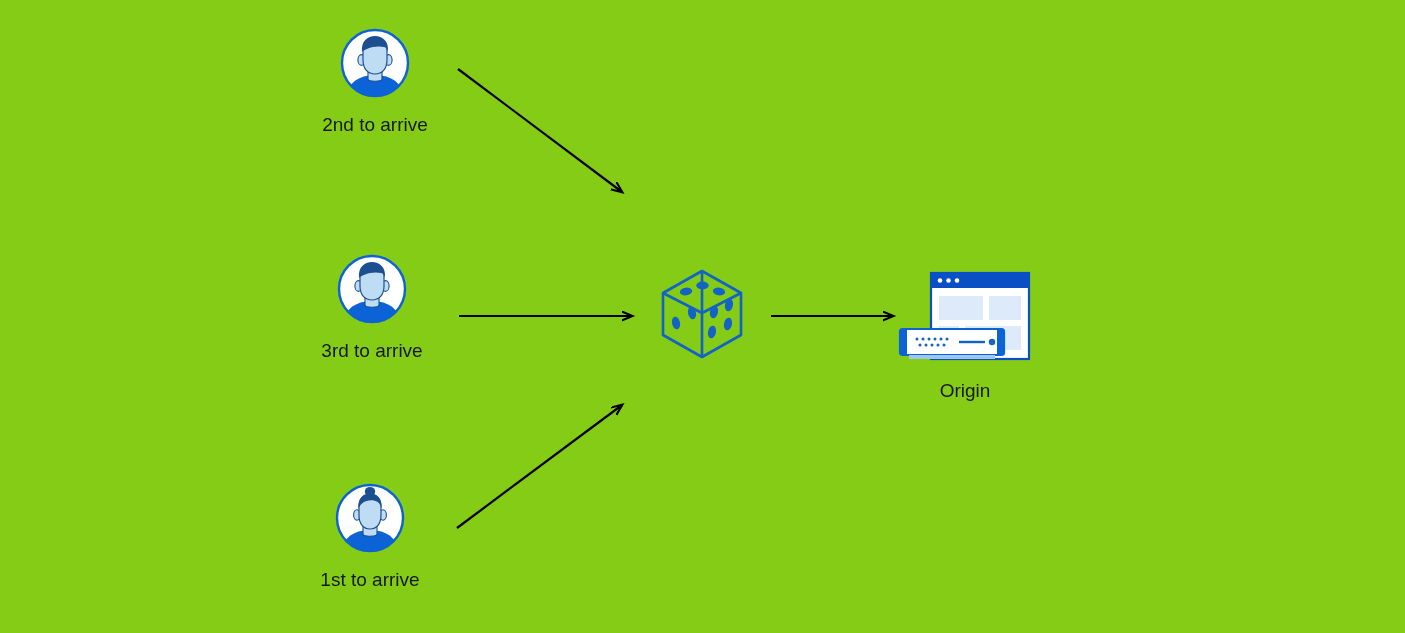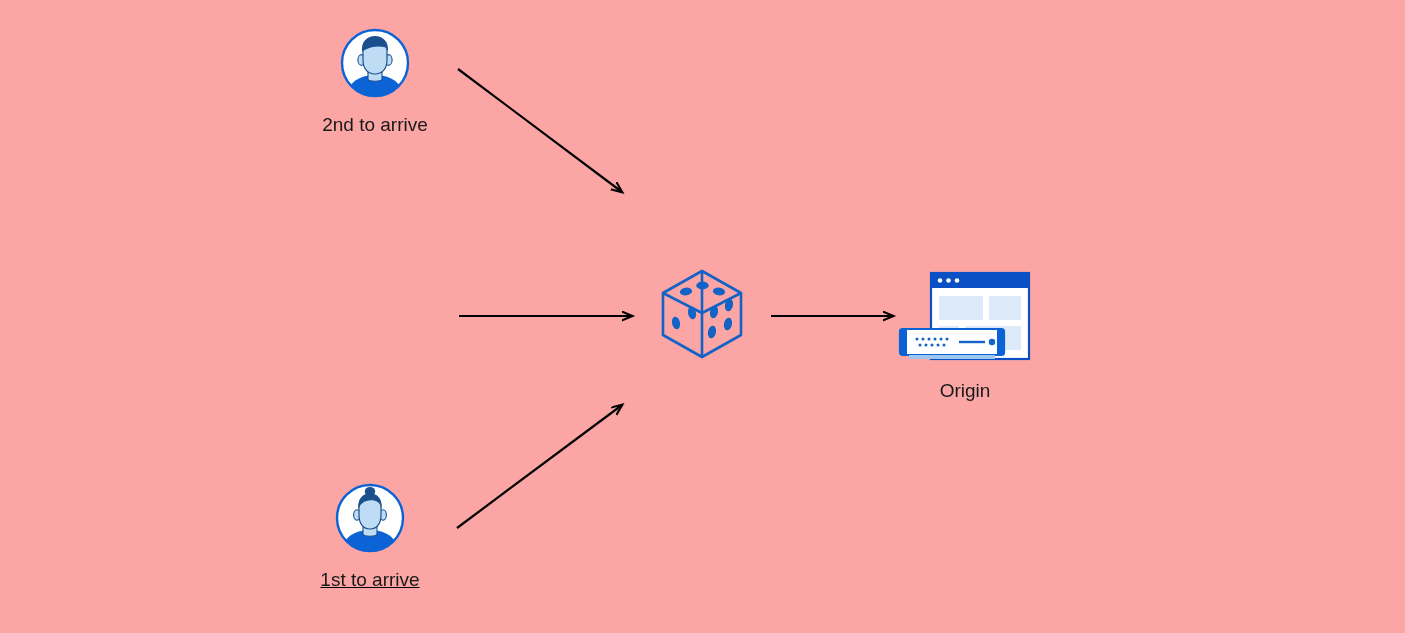--- a/index.html
+++ b/index.html
@@ -8,21 +8,21 @@
     background: #ffffff;
   }
   body {
     font-family: "Liberation Sans", sans-serif;
     -webkit-font-smoothing: antialiased;
   }
   #canvas {
     position: relative;
     width: 1405px;
     height: 633px;
-    background: #fca5a5;
+    background: #84cc16;
     overflow: hidden;
   }
 
   
   .node {
     position: absolute;
     display: flex;
     flex-direction: column;
     align-items: center;
   }
@@ -116,22 +116,43 @@
 
           <path d="M24 24 C24 15 30 11 36 11 C42 11 48 15 48 24 L48 33 C48 42 43 47 36 47 C29 47 24 42 24 33 Z" fill="#bedcf4" stroke="#1b4f8f" stroke-width="1.2"></path>
 
           <path d="M23 25 C22 14 28.5 9 36 9 C43.5 9 50 14 49 25 C48.5 22 47 20.5 45 20 C40 18.8 33 19.6 28.5 21.8 C26 23 24 23.6 23 25 Z" fill="#1b4f8f"></path>
         </g>
       </svg>
     </div>
     <div class="node-label">2nd to arrive</div>
   </div>
 
-
-  <div class="node" style="left:295px; top:482px; width:150px;text-decoration:underline;">
+  <div class="node" style="left:297px; top:253px; width:150px;">
+    <div class="avatar-wrap">
+      <svg class="avatar" viewBox="0 0 72 72" xmlns="http://www.w3.org/2000/svg">
+        <defs>
+          <clipPath id="clipB">
+              <circle cx="36" cy="36" r="33"></circle>
+            </clipPath>
+        </defs>
+        <circle cx="36" cy="36" r="33" fill="#ffffff" stroke="#0b63d6" stroke-width="2.4"></circle>
+        <g clip-path="url(#clipB)">
+          <path d="M36 48 C16 48 6 60 6 76 L66 76 C66 60 56 48 36 48 Z" fill="#0b63d6"></path>
+          <path d="M29 40 L43 40 L43 52 C43 55 29 55 29 52 Z" fill="#bedcf4" stroke="#1b4f8f" stroke-width="1.1"></path>
+          <ellipse cx="22.5" cy="33" rx="3.6" ry="5.4" fill="#bedcf4" stroke="#1b4f8f" stroke-width="1.1"></ellipse>
+          <ellipse cx="49.5" cy="33" rx="3.6" ry="5.4" fill="#bedcf4" stroke="#1b4f8f" stroke-width="1.1"></ellipse>
+          <path d="M24 24 C24 15 30 11 36 11 C42 11 48 15 48 24 L48 33 C48 42 43 47 36 47 C29 47 24 42 24 33 Z" fill="#bedcf4" stroke="#1b4f8f" stroke-width="1.2"></path>
+          <path d="M23 25 C22 14 28.5 9 36 9 C43.5 9 50 14 49 25 C48.5 22 47 20.5 45 20 C40 18.8 33 19.6 28.5 21.8 C26 23 24 23.6 23 25 Z" fill="#1b4f8f"></path>
+        </g>
+      </svg>
+    </div>
+    <div class="node-label">3rd to arrive</div>
+  </div>
+
+  <div class="node" style="left:295px; top:482px; width:150px;">
     <div class="avatar-wrap">
       <svg class="avatar" viewBox="0 0 72 72" xmlns="http://www.w3.org/2000/svg">
         <defs>
           <clipPath id="clipC">
               <circle cx="36" cy="36" r="33"></circle>
             </clipPath>
         </defs>
         <circle cx="36" cy="36" r="33" fill="#ffffff" stroke="#0b63d6" stroke-width="2.4"></circle>
         <g clip-path="url(#clipC)">
           <path d="M36 48 C16 48 6 60 6 76 L66 76 C66 60 56 48 36 48 Z" fill="#0b63d6"></path>

